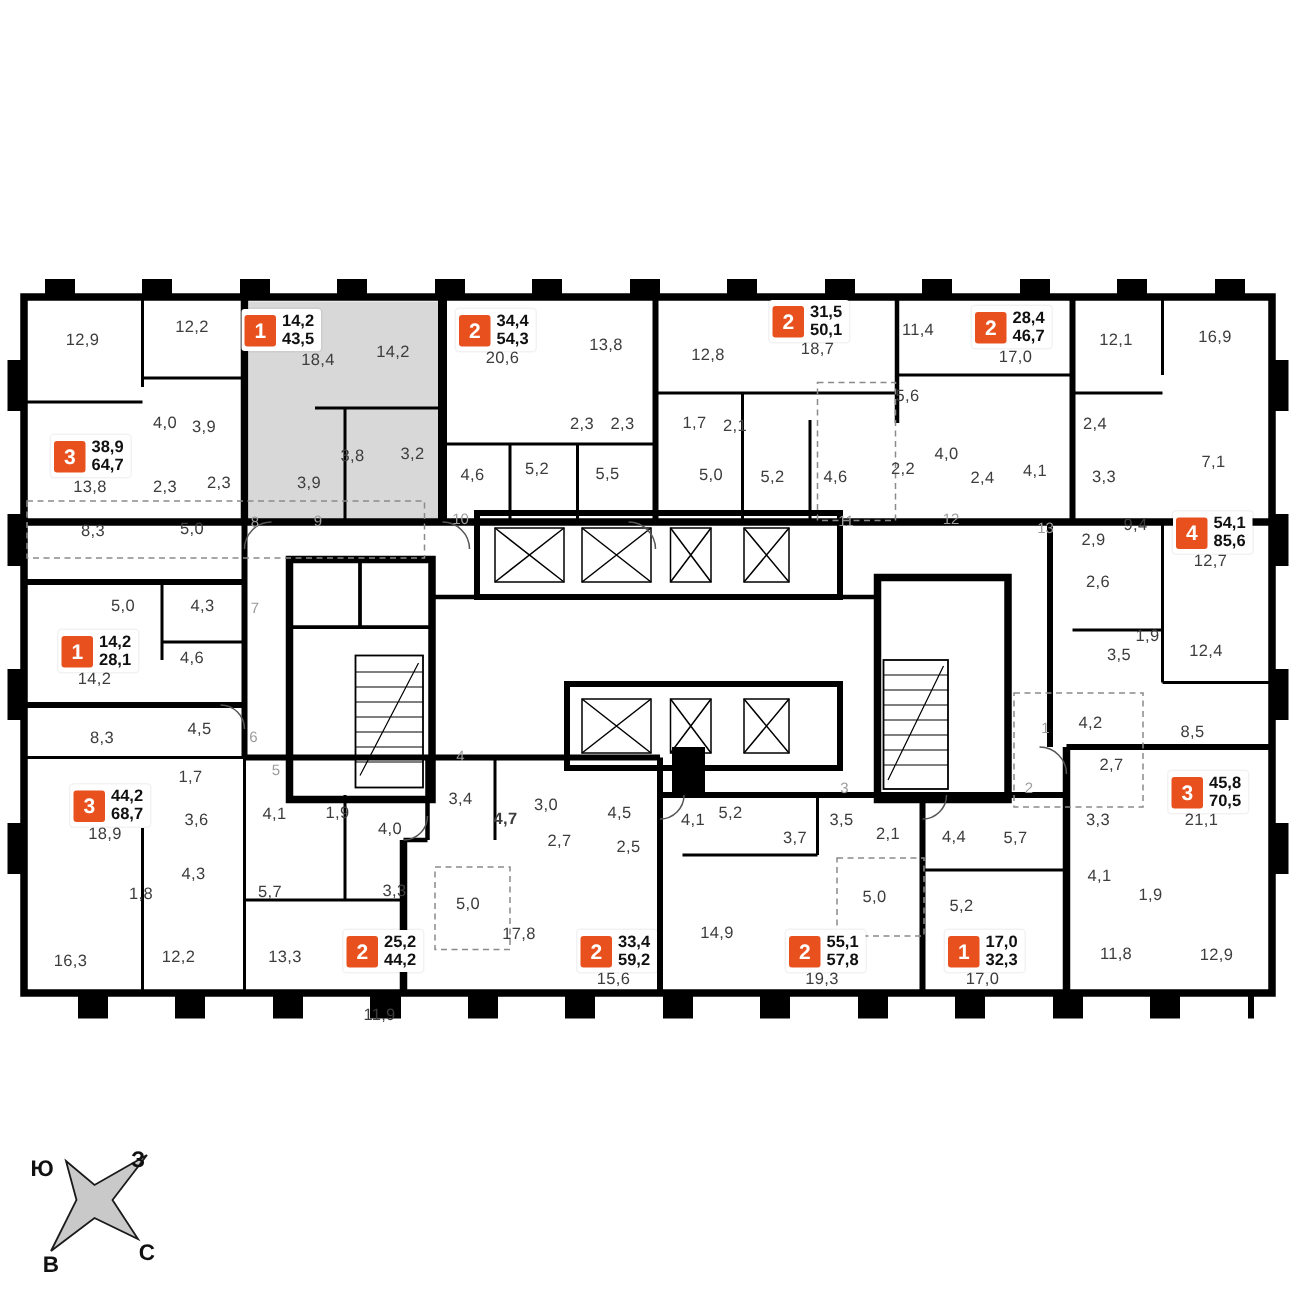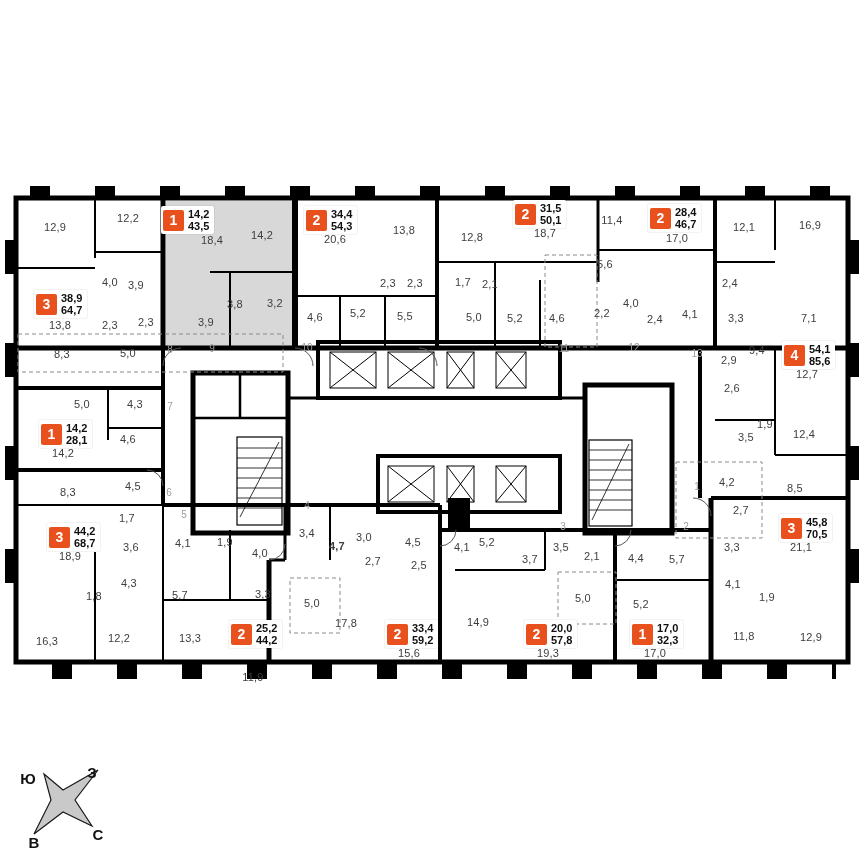--- a/index.html
+++ b/index.html
@@ -150,21 +150,21 @@
       <div class="rl" style="left: 474px; top: 317px;">5,0</div>
       <div class="rl" style="left: 515px; top: 318px;">5,2</div>
       <div class="rl" style="left: 557px; top: 318px;">4,6</div>
       <div class="rl" style="left: 605px; top: 264px;">5,6</div>
       <div class="rl" style="left: 602px; top: 313px;">2,2</div>
       <div class="rl" style="left: 631px; top: 303px;">4,0</div>
       <div class="rl" style="left: 655px; top: 319px;">2,4</div>
       <div class="rl" style="left: 690px; top: 314px;">4,1</div>
       <div class="rl" style="left: 736px; top: 318px;">3,3</div>
       <div class="rl" style="left: 730px; top: 283px;">2,4</div>
-      <div class="rl" style="left: 809px; top: 318px;">7,1</div>
+      <div class="rl" style="left: 809px; top: 308px;">7,1</div>
       <div class="rl" style="left: 62px; top: 354px;">8,3</div>
       <div class="rl" style="left: 128px; top: 353px;">5,0</div>
       <div class="rl" style="left: 729px; top: 360px;">2,9</div>
       <div class="rl" style="left: 757px; top: 350px;">9,4</div>
       <div class="rl" style="left: 732px; top: 388px;">2,6</div>
       <div class="rl" style="left: 82px; top: 404px;">5,0</div>
       <div class="rl" style="left: 135px; top: 404px;">4,3</div>
       <div class="rl" style="left: 128px; top: 439px;">4,6</div>
       <div class="rl" style="left: 68px; top: 492px;">8,3</div>
       <div class="rl" style="left: 133px; top: 486px;">4,5</div>
@@ -329,21 +329,21 @@
             <div>33,4</div>
             <div>59,2</div>
           </div>
         </div>
       </div>
       <div class="rl" style="left: 409px; top: 653px;">15,6</div>
       <div class="badge" style="left: 524px; top: 620px;">
         <div class="badge-box">
           <span class="badge-num">2</span>
           <div class="badge-areas">
-            <div>20,0</div>
+            <div>55,1</div>
             <div>57,8</div>
           </div>
         </div>
       </div>
       <div class="rl" style="left: 548px; top: 653px;">19,3</div>
       <div class="badge" style="left: 630px; top: 620px;">
         <div class="badge-box">
           <span class="badge-num">1</span>
           <div class="badge-areas">
             <div>17,0</div>

